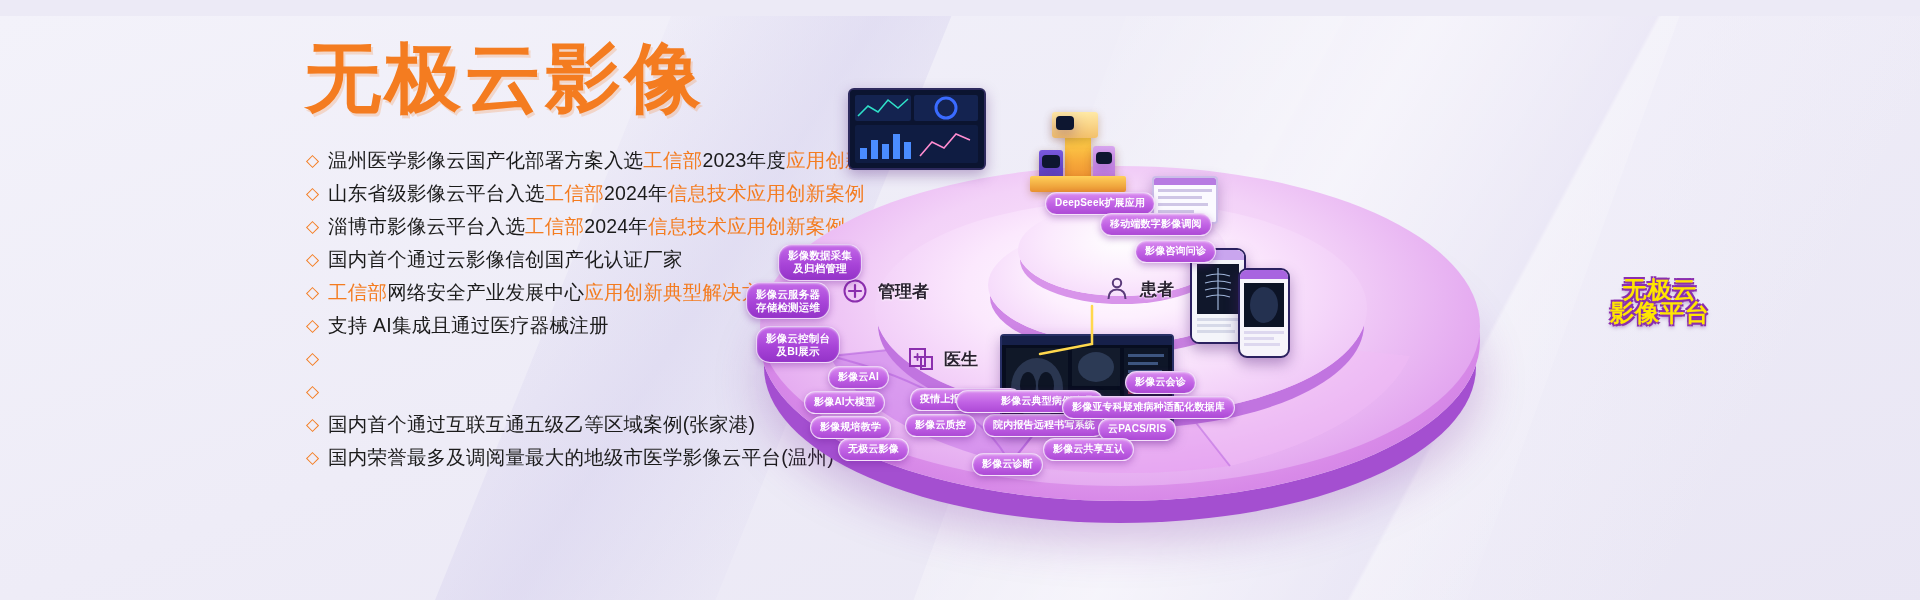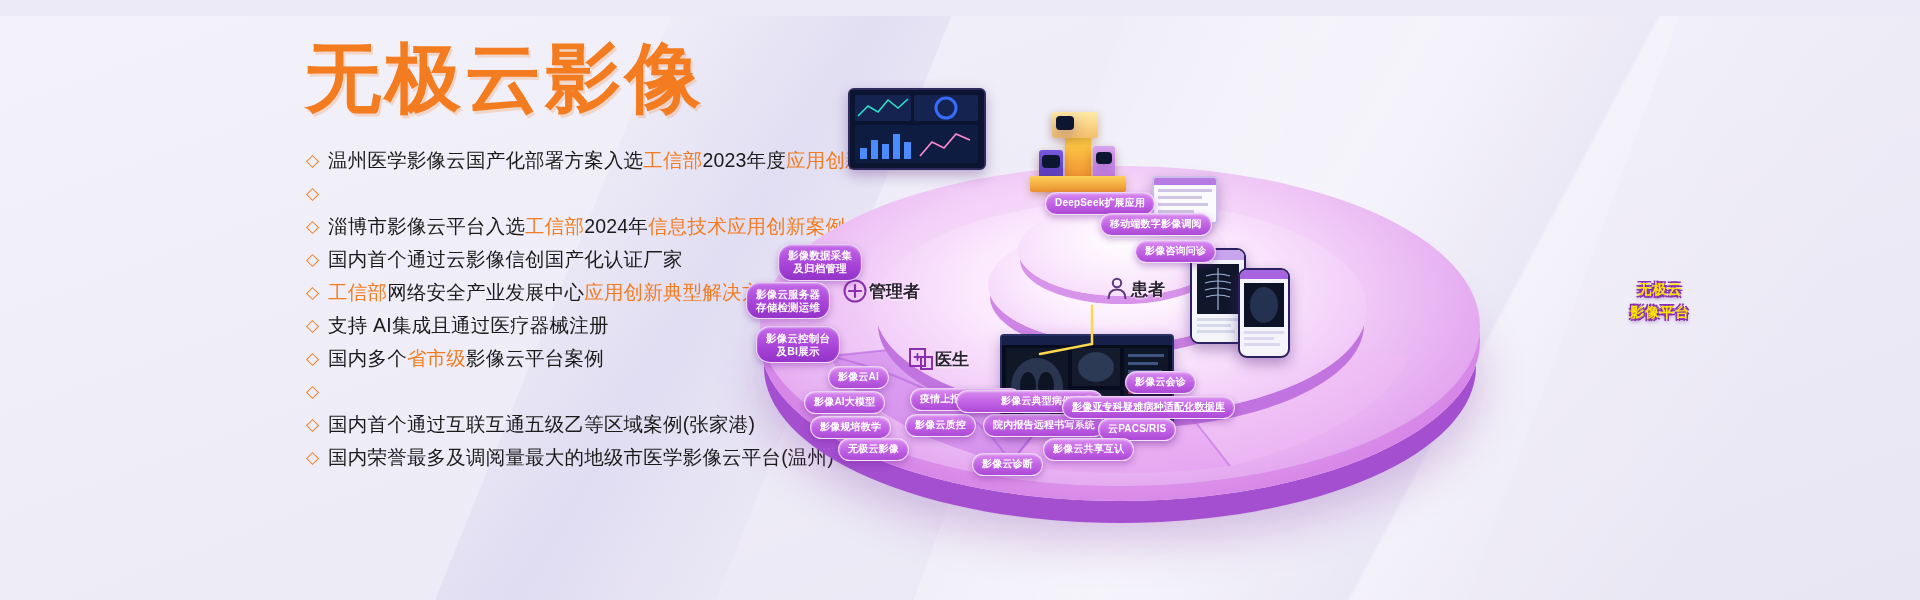--- a/index.html
+++ b/index.html
@@ -94,33 +94,33 @@
     text-align:center;padding:5px 9px;white-space:nowrap;
     letter-spacing:.2px;
   }
   .pill.sm{font-size:10px;padding:4px 9px;border-radius:12px;}
   .pill.lt{
     background:linear-gradient(180deg,#d98bef 0%,#c061e4 55%,#ad49d6 100%);
   }
 
   
   .role{
-    position:absolute;display:flex;align-items:center;gap:1px;
+    position:absolute;display:flex;align-items:center;gap:10px;
     color:#2a2230;font-size:17px;font-weight:bold;white-space:nowrap;
     text-shadow:0 1px 2px rgba(255,255,255,.9);
   }
   .role .glyph{
     width:26px;height:26px;display:inline-block;position:relative;
   }
 
   
   #center-badge{
     position:absolute;left:960px;top:262px;width:160px;text-align:center;
     transform:translateX(-50%);
-    font-size:14px;font-weight:bold;line-height:23px;
+    font-size:24px;font-weight:bold;line-height:23px;
     color:#ffe600;
     text-shadow:
       -1.6px -1.6px 0 #8b2fae, 1.6px -1.6px 0 #8b2fae,
       -1.6px 1.6px 0 #8b2fae, 1.6px 1.6px 0 #8b2fae,
       0 3px 4px rgba(90,20,120,.55);
     letter-spacing:1px;white-space:nowrap;
   }
 
   
   .dev{position:absolute;border-radius:4px;overflow:hidden;
@@ -146,40 +146,40 @@
 
   <div id="left">
     <div id="title">无极云影像</div>
     <div id="bullets">
         <div class="bullet">
           <span class="dia">◇</span>
           <span class="btxt"><span class="k">温州医学影像云国产化部署方案入选</span><span class="o">工信部</span><span class="k">2023年度</span><span class="o">应用创新应用示范案例</span></span>
         </div>
         <div class="bullet">
           <span class="dia">◇</span>
+          <span class="btxt"><span class="k">山东省级影像云平台入选</span><span class="o">工信部</span><span class="k">2024年</span><span class="o">信息技术应用创新案例</span></span>
         </div>
         <div class="bullet">
           <span class="dia">◇</span>
           <span class="btxt"><span class="k">淄博市影像云平台入选</span><span class="o">工信部</span><span class="k">2024年</span><span class="o">信息技术应用创新案例</span></span>
         </div>
         <div class="bullet">
           <span class="dia">◇</span>
           <span class="btxt"><span class="k">国内首个通过云影像信创国产化认证厂家</span></span>
         </div>
         <div class="bullet">
           <span class="dia">◇</span>
           <span class="btxt"><span class="o">工信部</span><span class="k">网络安全产业发展中心</span><span class="o">应用创新典型解决方案</span></span>
         </div>
         <div class="bullet">
           <span class="dia">◇</span>
           <span class="btxt"><span class="k">支持 AI集成且通过医疗器械注册</span></span>
         </div>
         <div class="bullet">
           <span class="dia">◇</span>
-          <span class="btxt"><span class="k">国内多个</span><span class="o">省市级</span><span class="k">影像云平台案例</span></span>
         </div>
         <div class="bullet">
           <span class="dia">◇</span>
         </div>
         <div class="bullet">
           <span class="dia">◇</span>
           <span class="btxt"><span class="k">国内首个通过互联互通五级乙等区域案例(张家港)</span></span>
         </div>
         <div class="bullet">
           <span class="dia">◇</span>
@@ -382,21 +382,21 @@
 
     <div class="pill lt sm" style="left:256px;top:374px;padding-left:44px;">
       <span>影像云典型病例管理</span>
     </div>
     <div class="pill lt sm" style="left:272px;top:422px;margin-top:15px;">
       <span>影像云诊断</span>
     </div>
     <div class="pill lt sm" style="left:425px;top:355px;">
       <span>影像云会诊</span>
     </div>
-    <div class="pill lt sm" style="left:362px;top:380px;text-decoration:underline;">
+    <div class="pill lt sm" style="left:362px;top:380px;">
       <span>影像亚专科疑难病种适配化数据库</span>
     </div>
     <div class="pill lt sm" style="left:398px;top:402px;">
       <span>云PACS/RIS</span>
     </div>
     <div class="pill lt sm" style="left:343px;top:422px;">
       <span>影像云共享互认</span>
     </div>
 
     <div class="pill lt sm" style="left:345px;top:176px;">

